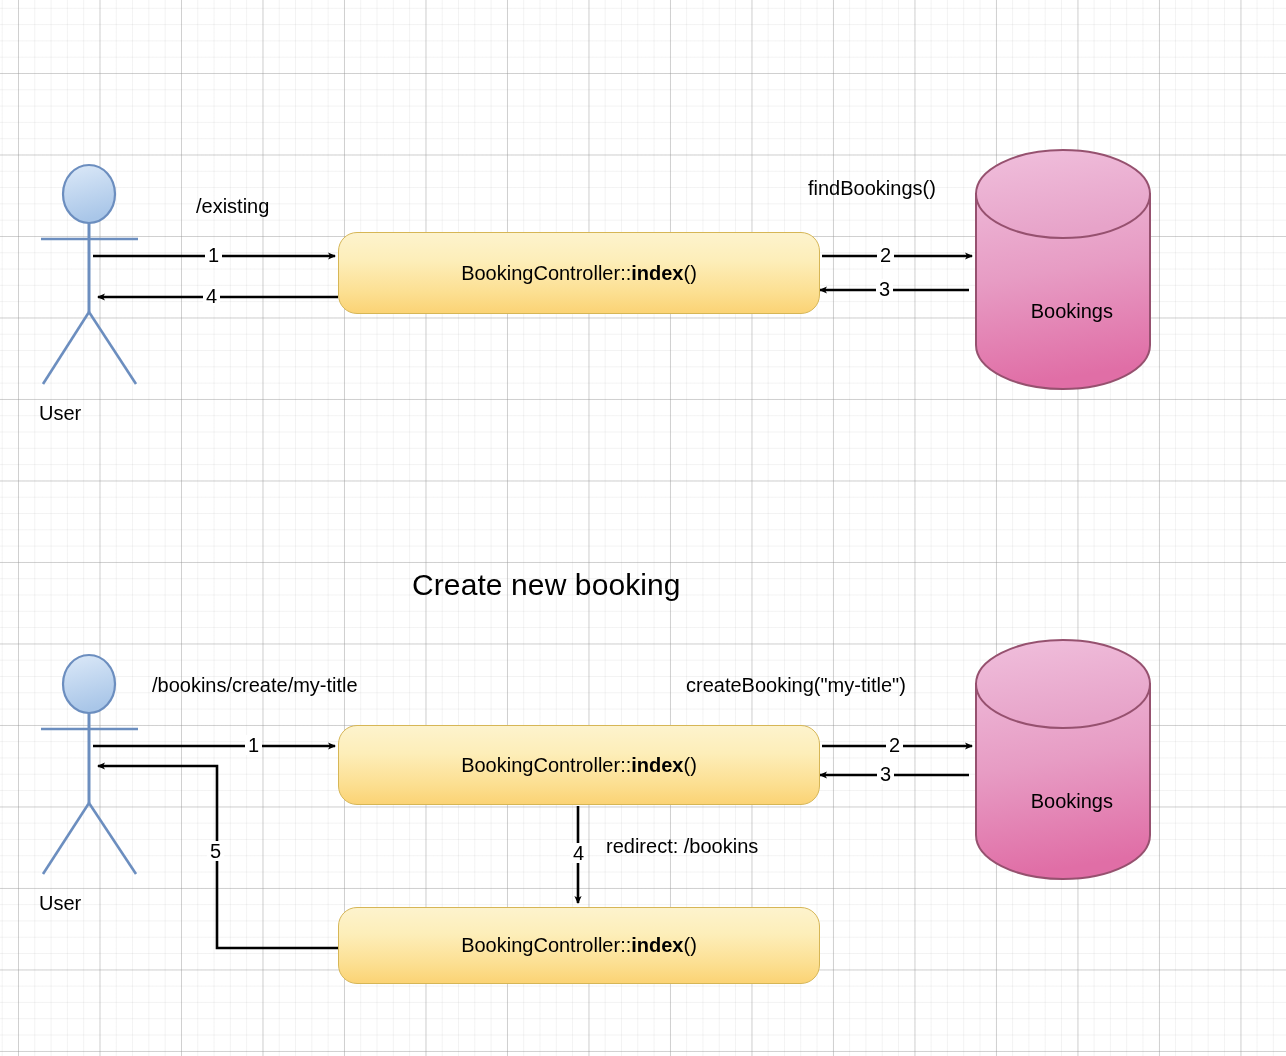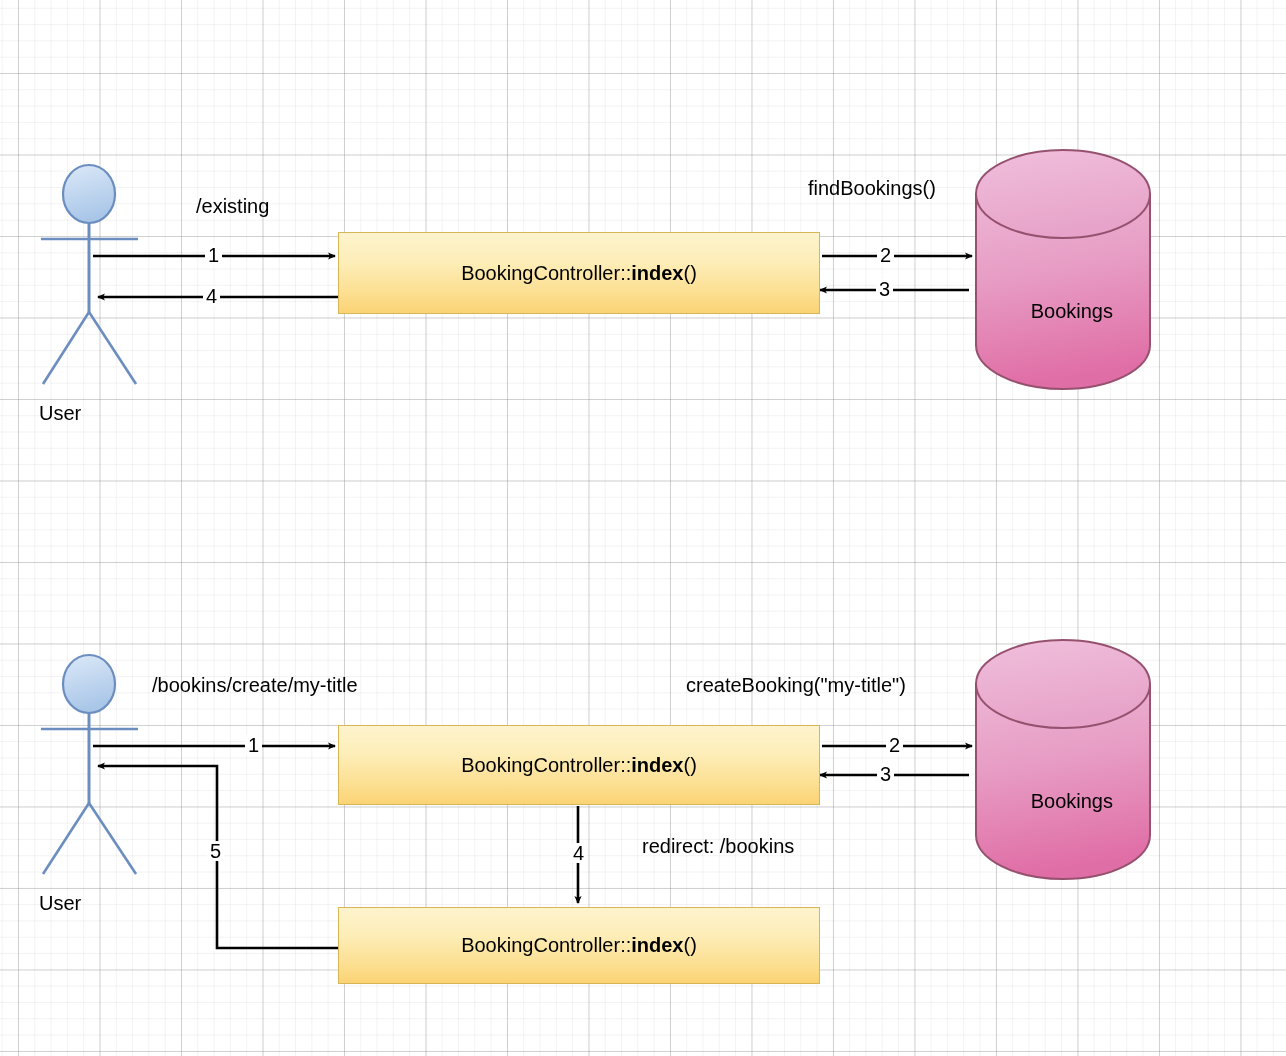--- a/index.html
+++ b/index.html
@@ -27,21 +27,21 @@
     position:absolute;
     font-size:30px;
     color:#000000;
     white-space:nowrap;
     letter-spacing:0.1px;
   }
 
   .node-box{
     position:absolute;
     border:1.4px solid #d6b656;
-    border-radius:0;
+    border-radius:19px;
     background:linear-gradient(to bottom,#fdf3cd 0%,#fdeeb9 35%,#fcdf91 75%,#fbd375 100%);
     box-sizing:border-box;
     display:flex;align-items:center;justify-content:center;
     font-size:20px;color:#000;
     white-space:nowrap;
   }
   .node-box b{font-weight:bold;text-align:center;}
 
   .db-label{
     position:absolute;
@@ -66,20 +66,21 @@
     line-height:20px;
     white-space:nowrap;
   }
 </style>
 </head>
 <body>
 
 <div id="canvas">
 
 
+  <div class="section-title" style="left:412px;top:568px;">Create new booking</div>
 
   <svg class="layer" viewBox="0 0 1286 1056">
     <defs>
       <linearGradient id="headGrad" x1="0" y1="0" x2="0.25" y2="1">
         <stop offset="0%" stop-color="#dce9f8"></stop>
         <stop offset="100%" stop-color="#a9c6e8"></stop>
       </linearGradient>
       <linearGradient id="dbGrad" x1="0" y1="0" x2="0.15" y2="1">
         <stop offset="0%" stop-color="#edb6d6"></stop>
         <stop offset="45%" stop-color="#e79cc4"></stop>
@@ -156,21 +157,21 @@
   </div>
 
   <div class="node-box" style="left:338px;top:907px;width:482px;height:77px;">
     <span>BookingController::</span>
       <b>index</b>
       <span>()</span>
   </div>
 
   <div class="edge-label" style="left:152px;top:674px;text-align:center;">/bookins/create/my-title</div>
   <div class="edge-label" style="left:686px;top:674px;">createBooking("my-title")</div>
-  <div class="edge-label" style="left:606px;top:835px;margin-left:36px;">redirect: /bookins</div>
+  <div class="edge-label" style="left:606px;top:835px;">redirect: /bookins</div>
 
   <div class="edge-num" style="left:245px;top:735px;">1</div>
   <div class="edge-num" style="left:886px;top:735px;">2</div>
   <div class="edge-num" style="left:877px;top:764px;">3</div>
   <div class="edge-num" style="left:570px;top:843px;">4</div>
   <div class="edge-num" style="left:207px;top:841px;">5</div>
 
   <div class="actor-label" style="left:39px;top:892px;width:100px;">User</div>
   <div class="db-label" style="left:1013px;top:790px;width:100px;">Bookings</div>
 

